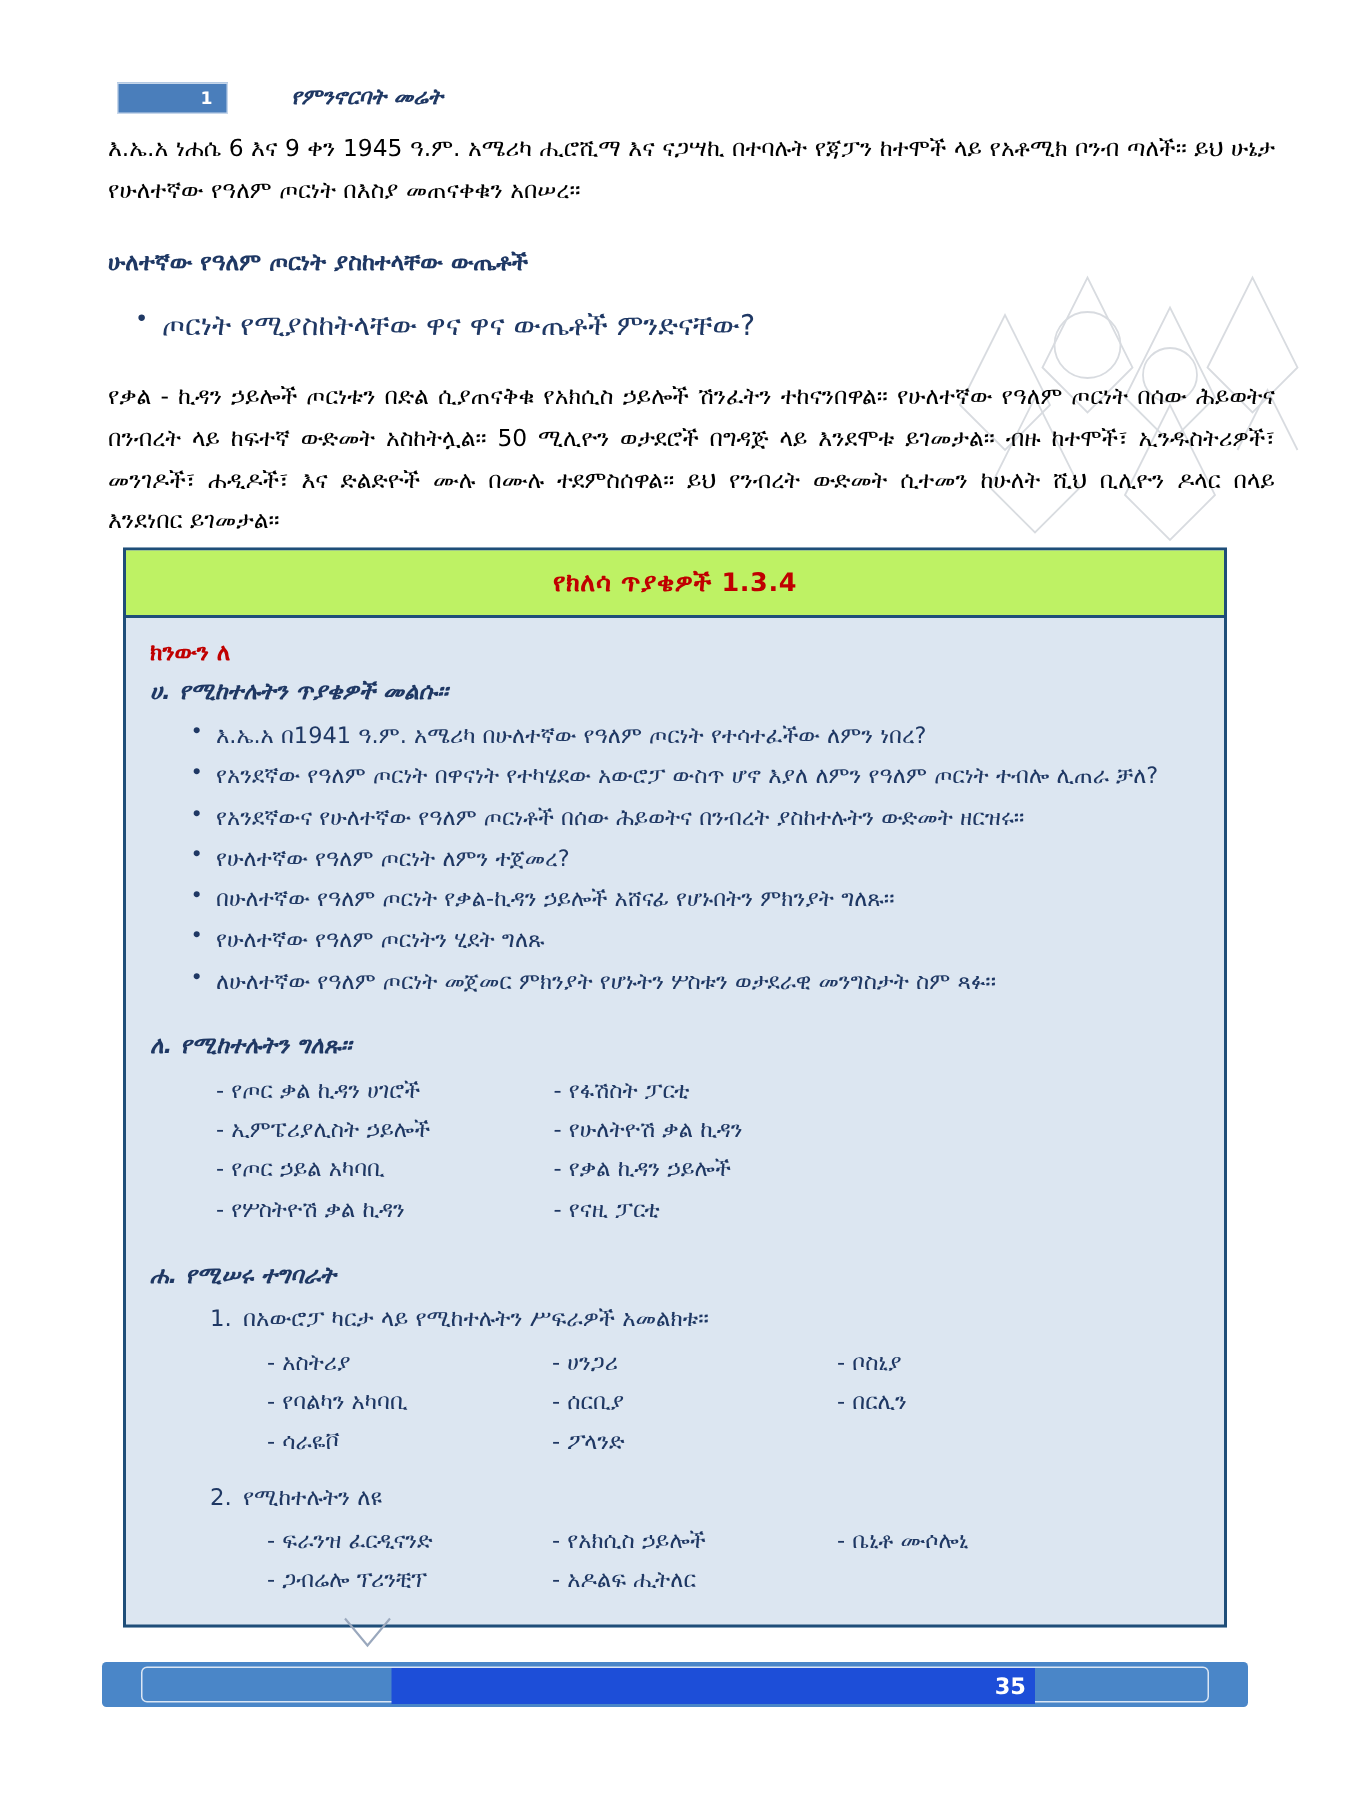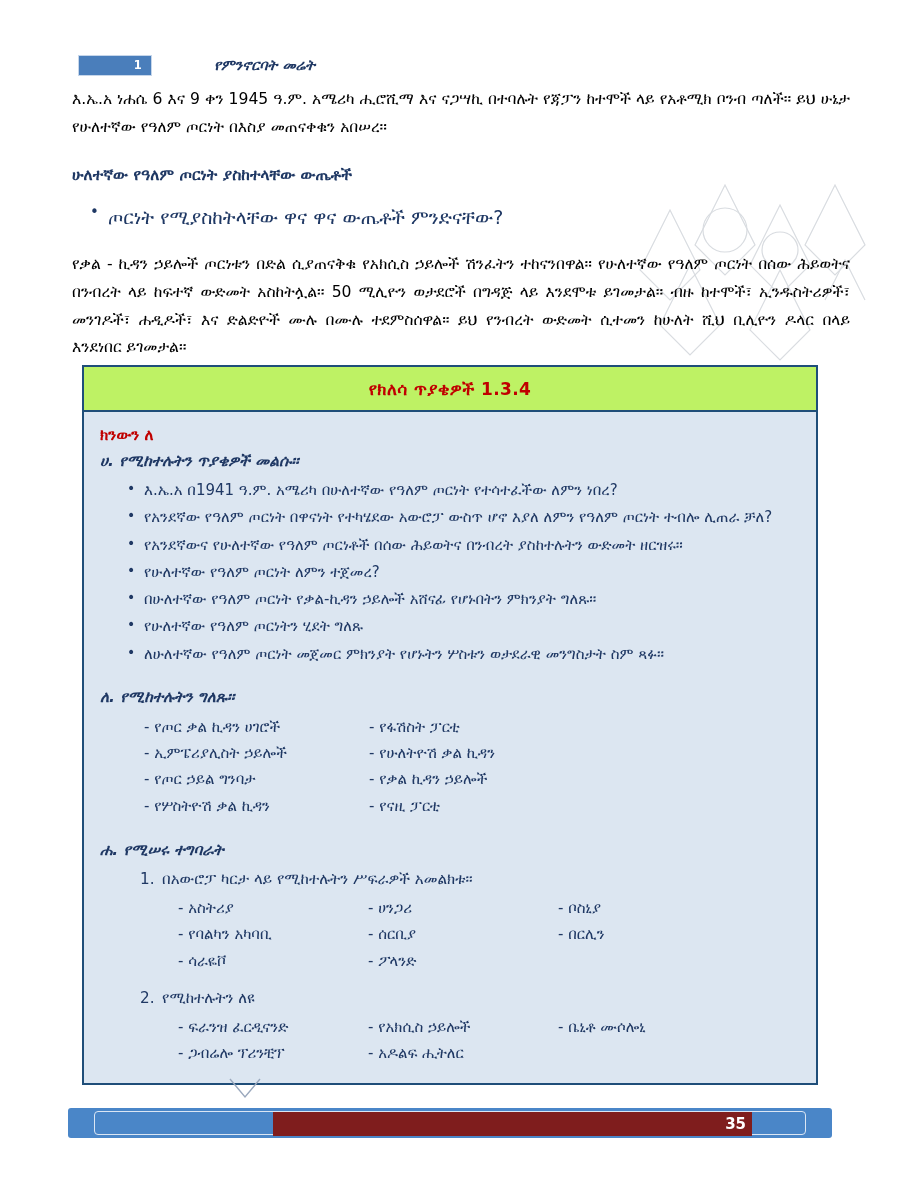--- a/index.html
+++ b/index.html
@@ -51,21 +51,21 @@
     display: flex;
     align-items: center;
     justify-content: flex-end;
     padding-right: 9px;
     color: #ffffff;
     font-size: 11.5px;
     font-weight: bold;
     letter-spacing: .3px;
   }
   .header-title {
-    margin-left: 62px;
+    margin-left: 42px;
     color: #1f3864;
     font-size: 14.5px;
     font-style: italic;
     font-weight: bold;
   }
 
   
   .content {
     position: absolute;
     top: 86px;
@@ -262,25 +262,25 @@
     left: 26px;
     top: 3px;
     width: 712px;
     height: 24px;
     border: 1px solid #dbe6f4;
     border-radius: 4px;
     box-sizing: border-box;
   }
   .footer-fill {
     position: absolute;
-    left: 178px;
+    left: 166px;
     top: 0px;
-    width: 479px;
+    width: 429px;
     height: 24px;
-    background: #7f1d1d;
+    background: #1d4ed8;
   }
   .page-number {
     position: absolute;
     right: 6px;
     top: 2px;
     color: #ffffff;
     font-size: 15px;
     font-weight: bold;
     line-height: 20px;
   }
@@ -344,21 +344,21 @@
         <li>በሁለተኛው የዓለም ጦርነት የቃል-ኪዳን ኃይሎች አሸናፊ የሆኑበትን ምክንያት ግለጹ፡፡</li>
         <li>የሁለተኛው የዓለም ጦርነትን ሂደት ግለጹ</li>
         <li>ለሁለተኛው የዓለም ጦርነት መጀመር ምክንያት የሆኑትን ሦስቱን ወታደራዊ መንግስታት ስም ጻፉ፡፡</li>
       </ul>
 
       <div class="part-heading spaced">ለ. የሚከተሉትን ግለጹ፡፡</div>
       <div class="dash-cols cols-2">
         <div class="dash-col">
           <span class="dash-item">የጦር ቃል ኪዳን ሀገሮች</span>
           <span class="dash-item">ኢምፔሪያሊስት ኃይሎች</span>
-          <span class="dash-item">የጦር ኃይል ግንባታ</span>
+          <span class="dash-item">የጦር ኃይል አካባቢ</span>
           <span class="dash-item">የሦስትዮሽ ቃል ኪዳን</span>
         </div>
         <div class="dash-col">
           <span class="dash-item">የፋሽስት ፓርቲ</span>
           <span class="dash-item">የሁለትዮሽ ቃል ኪዳን</span>
           <span class="dash-item">የቃል ኪዳን ኃይሎች</span>
           <span class="dash-item">የናዚ ፓርቲ</span>
         </div>
       </div>
 

